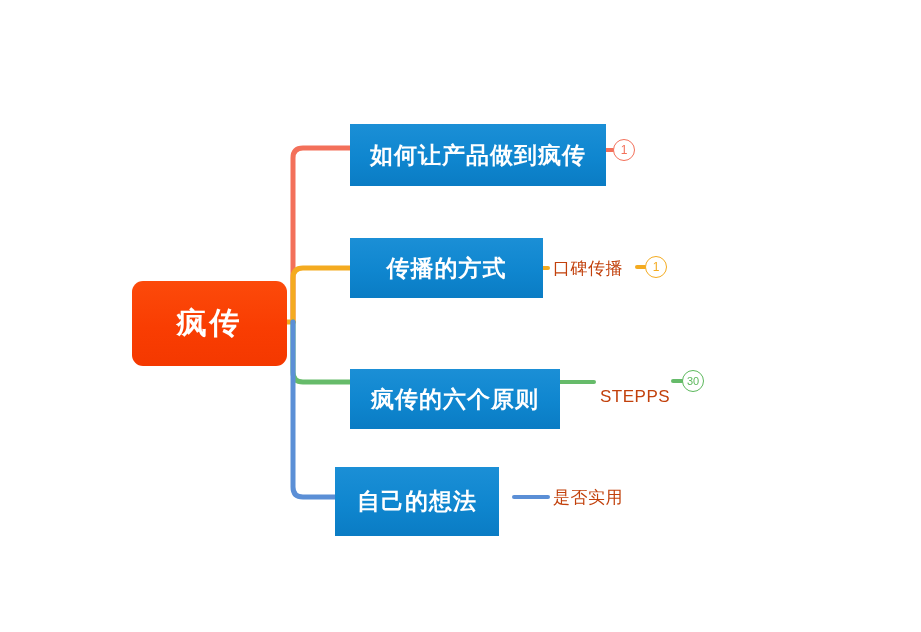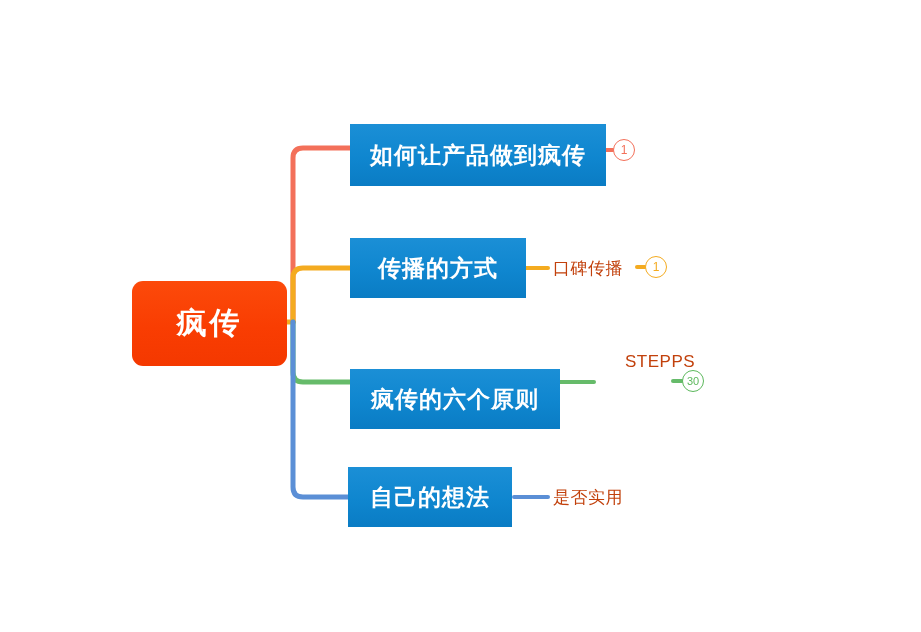--- a/index.html
+++ b/index.html
@@ -48,34 +48,34 @@
     letter-spacing: 3px;
     border-radius: 11px;
     justify-content: center;
   }
   .node-branch {
     background: linear-gradient(180deg, #1b8fd6 0%, #0f86cf 55%, #0a7cc4 100%);
     font-size: 23px;
     border-radius: 0;
   }
   .node-b1 { left: 350px; top: 124px; width: 256px; height: 62px; }
-  .node-b2 { left: 350px; top: 238px; width: 176px; height: 60px; }
+  .node-b2 { left: 350px; top: 238px; width: 193px; height: 60px; }
   .node-b3 { left: 350px; top: 352px; width: 210px; height: 60px; margin-top: 17px; }
-  .node-b4 { left: 348px; top: 467px; width: 164px; height: 60px; }
+  .node-b4 { left: 335px; top: 467px; width: 164px; height: 69px; }
 
   .leaf-label {
     position: absolute;
     color: #c2410c;
     font-size: 17px;
     white-space: nowrap;
     letter-spacing: 0.5px;
     user-select: none;
   }
   .leaf-l2 { left: 553px; top: 257px; }
-  .leaf-l3 { left: 600px; top: 352px; margin-left: 25px; }
+  .leaf-l3 { left: 600px; top: 387px; }
   .leaf-l4 { left: 553px; top: 486px; }
 
   .badge {
     position: absolute;
     width: 22px;
     height: 22px;
     border-radius: 50%;
     box-sizing: border-box;
     border: 1.6px solid #cccccc;
     display: flex;

